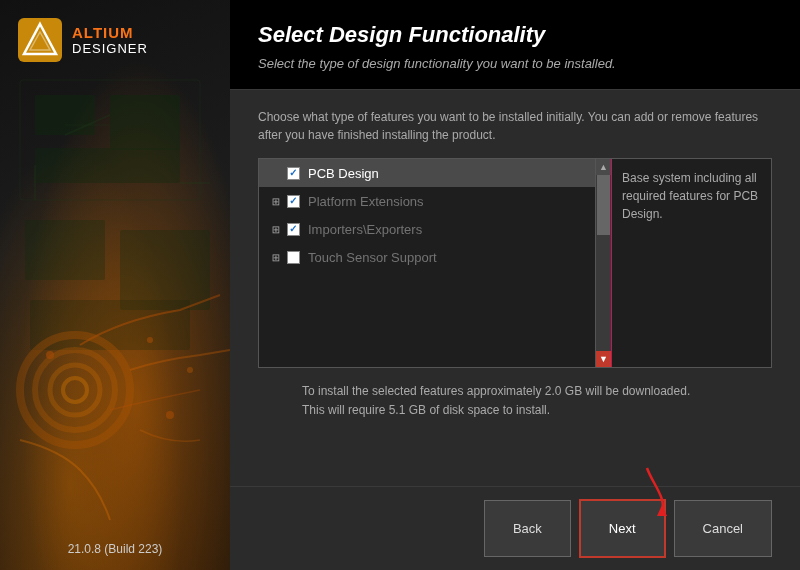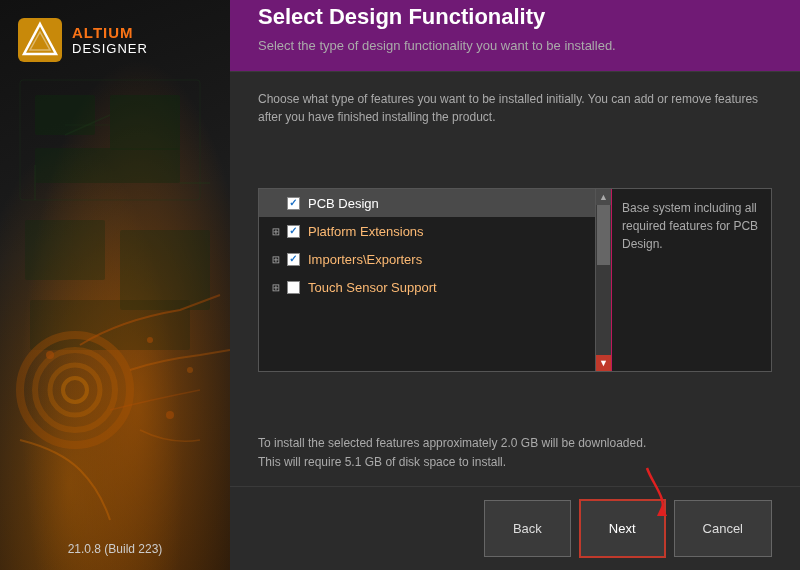--- a/index.html
+++ b/index.html
@@ -86,43 +86,43 @@
     
     .content {
       flex: 1;
       background: #2b2b2b;
       display: flex;
       flex-direction: column;
       height: 570px;
     }
 
     .header-section {
-      background: #701a75;
-      padding: 4px 28px 18px 28px;
+      background: #000000;
+      padding: 22px 28px 18px 28px;
       border-bottom: 1px solid #3a3a3a;
+      font-style: italic;
     }
 
     .page-title {
       color: #ffffff;
       font-size: 22px;
       font-weight: 600;
       margin-bottom: 8px;
     }
 
     .page-subtitle {
       color: #aaaaaa;
       font-size: 13px;
     }
 
     .main-section {
       flex: 1;
       padding: 18px 28px 14px 28px;
       display: flex;
       flex-direction: column;
-      gap: 48px;
     }
 
     .description-text {
       color: #aaaaaa;
       font-size: 12px;
       line-height: 1.5;
       margin-bottom: 14px;
     }
 
     .features-container {
@@ -191,21 +191,21 @@
       font-size: 10px;
       font-weight: bold;
       line-height: 1;
     }
 
     .checkbox.unchecked {
       background: #fff;
     }
 
     .feature-label {
-      color: #fdba74;
+      color: #737373;
       font-size: 13px;
     }
 
     .feature-item.top-level .feature-label {
       color: #fff;
       font-weight: 500;
     }
 
     .scrollbar {
       width: 16px;
@@ -257,20 +257,21 @@
       font-size: 9px;
       cursor: pointer;
       flex-shrink: 0;
     }
 
     .install-info {
       margin-top: 14px;
       color: #aaaaaa;
       font-size: 12px;
       line-height: 1.6;
+      margin-left: 44px;
     }
 
     
     .footer {
       background: #2b2b2b;
       border-top: 1px solid #3a3a3a;
       padding: 12px 28px;
       display: flex;
       justify-content: flex-end;
       align-items: center;

